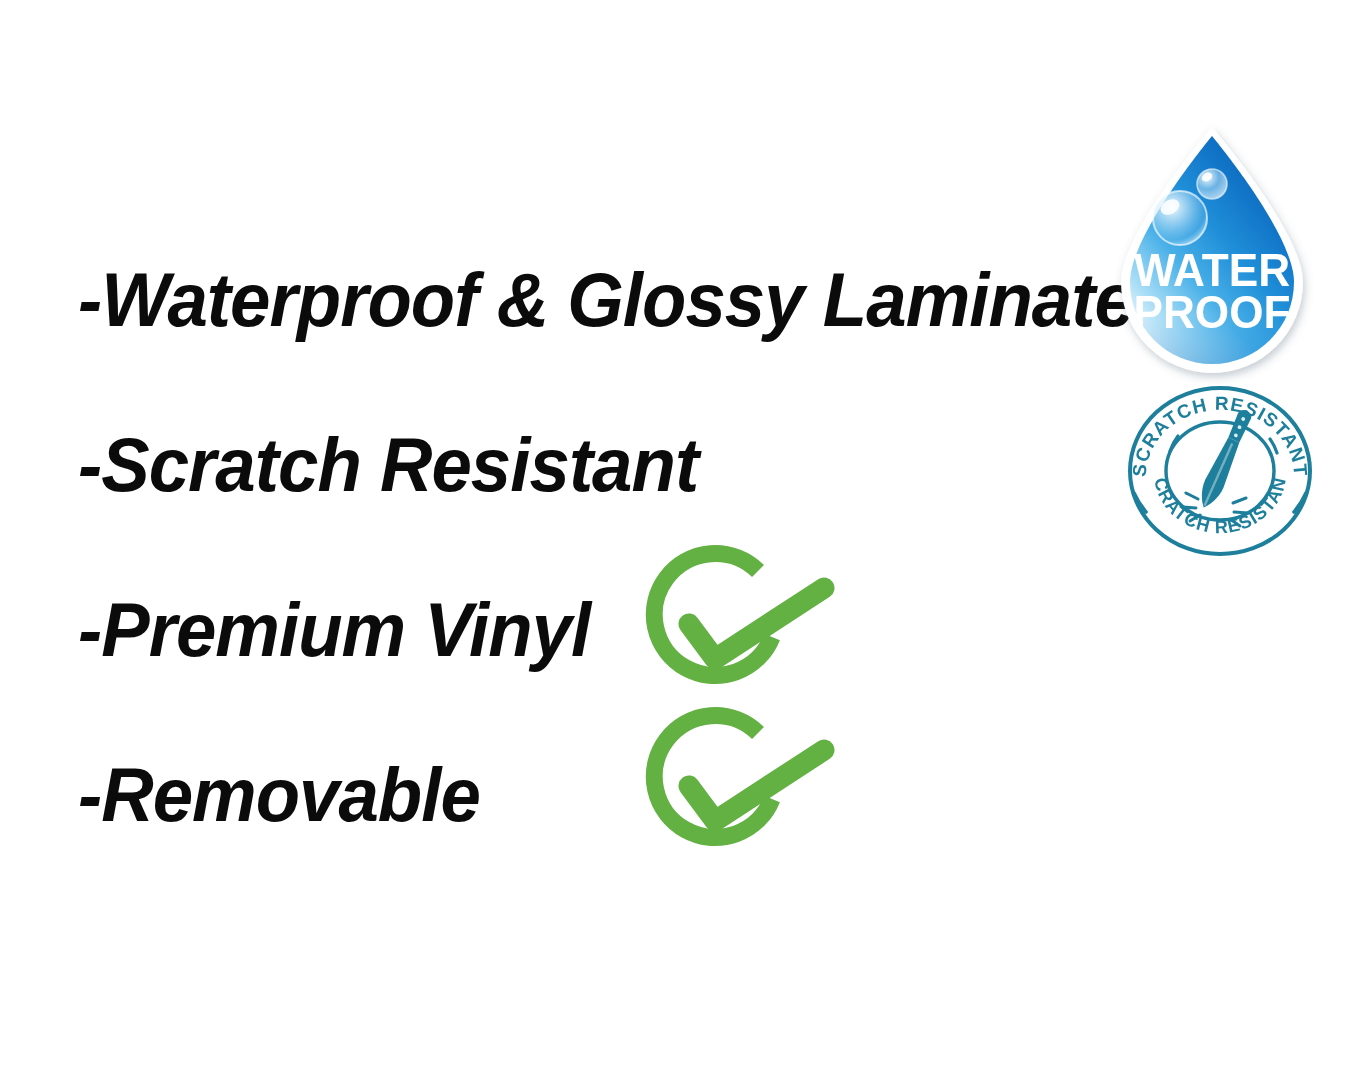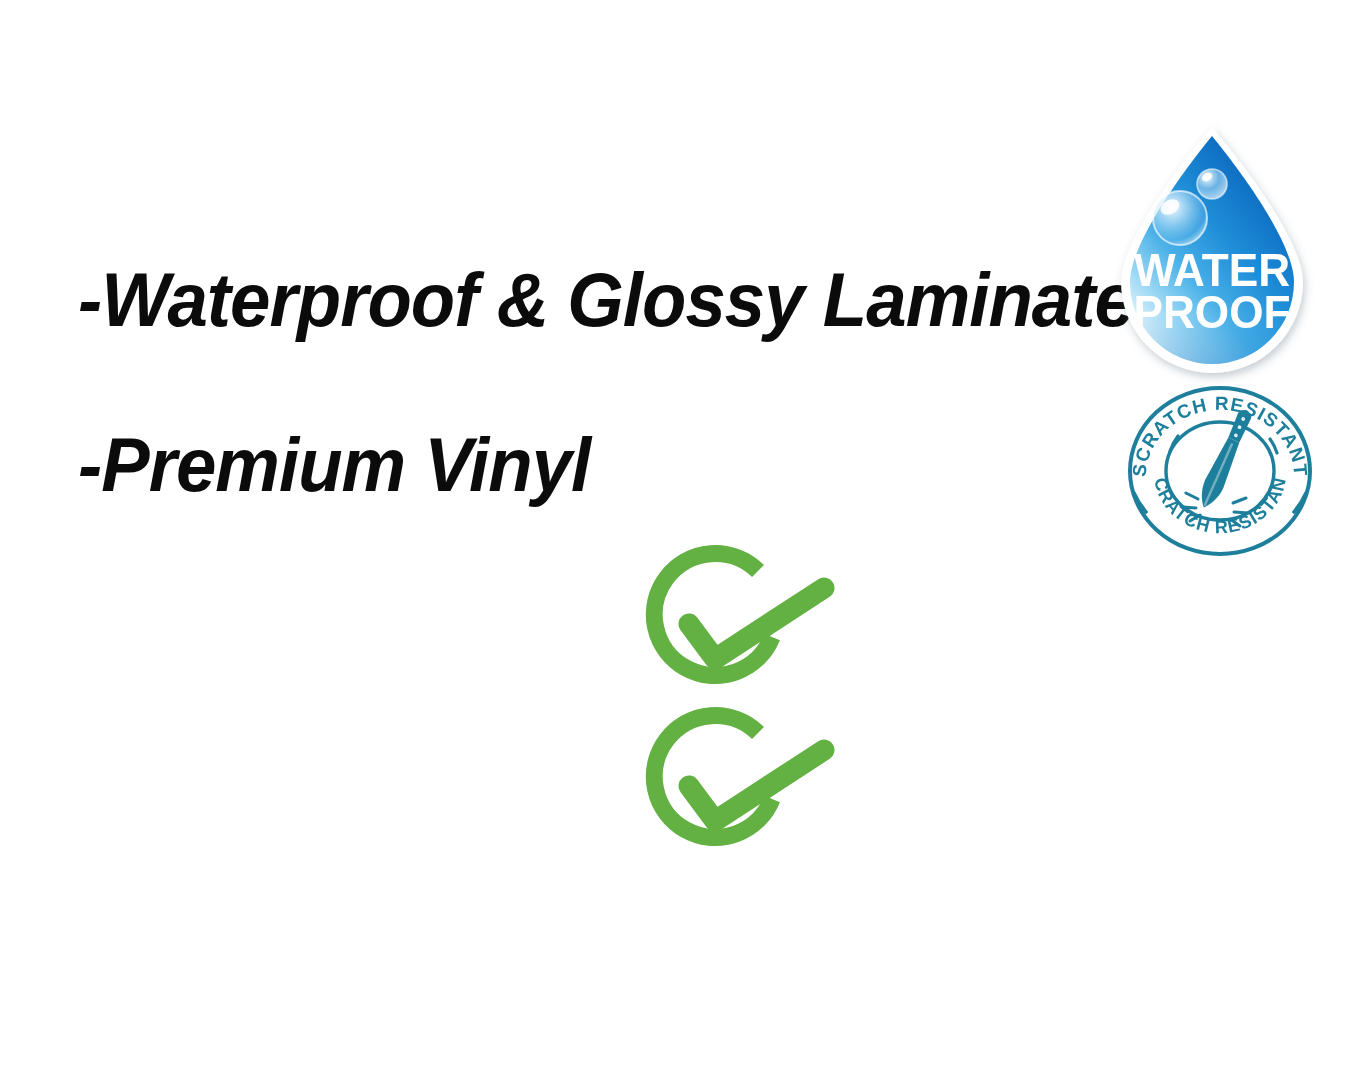--- a/index.html
+++ b/index.html
@@ -76,25 +76,31 @@
 <body>
 
 <div id="canvas">
 
   <div class="feature-list">
 
     <div class="feature-line">
       <span class="feature-text">-Waterproof &amp; Glossy Laminated</span>
     </div>
 
+    <div class="feature-line">
+      <span class="feature-text">-Scratch Resistant</span>
+    </div>
 
     <div class="feature-line">
       <span class="feature-text">-Premium Vinyl</span>
     </div>
 
+    <div class="feature-line">
+      <span class="feature-text">-Removable</span>
+    </div>
 
   </div>
 
   <div class="badge-waterproof">
     <svg viewBox="0 0 208 262" width="208" height="262">
       <defs>
         <linearGradient id="dropGrad" x1="0.12" y1="0.88" x2="0.82" y2="0.06">
           <stop offset="0%" stop-color="#ddf2fc"></stop>
           <stop offset="14%" stop-color="#9ed9f5"></stop>
           <stop offset="34%" stop-color="#49b0e8"></stop>

